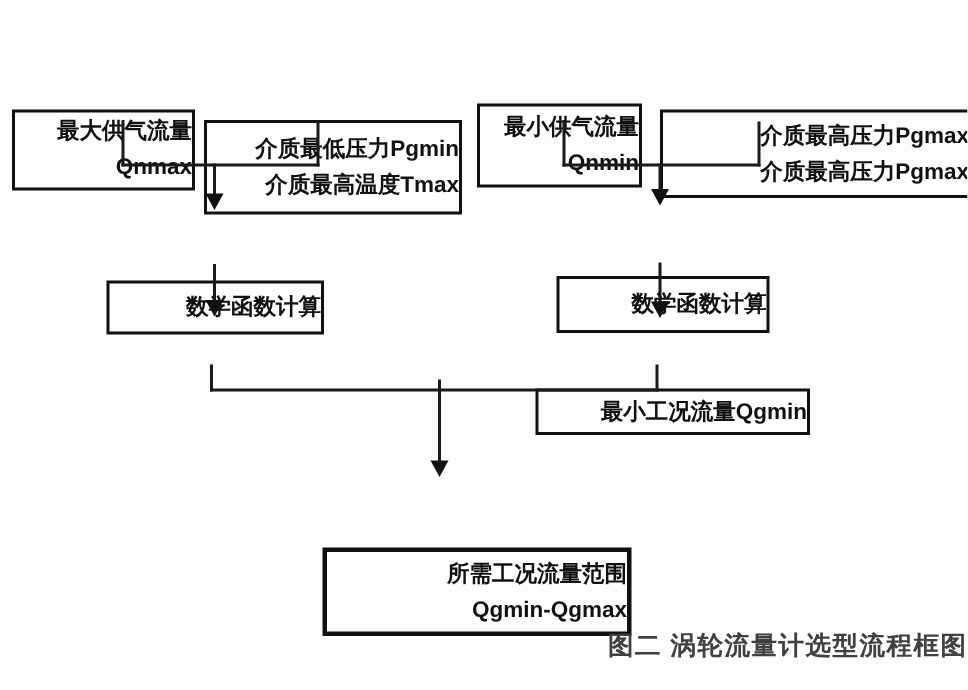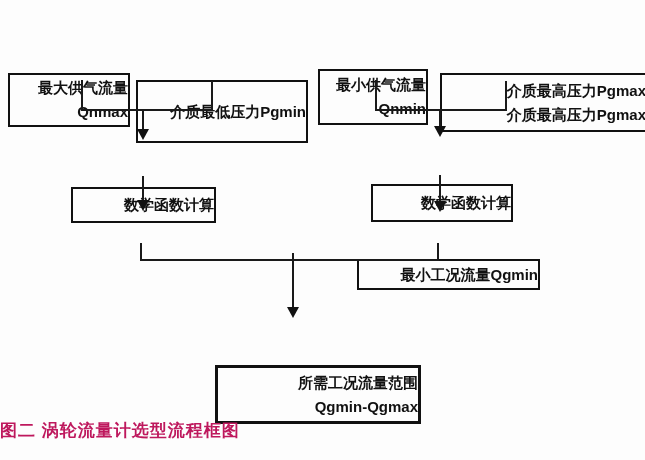--- a/index.html
+++ b/index.html
@@ -58,39 +58,40 @@
     border-left: 6px solid transparent;
     border-right: 6px solid transparent;
     border-top: 11px solid #111111;
   }
 
   .caption {
     position: absolute;
     left: 0;
     top: 419px;
     width: 100%;
-    text-align: left;
+    text-align: right;
     font-weight: bold;
     font-size: 17px;
     letter-spacing: 1px;
-    color: #be185d;
+    color: #404040;
   }
 </style>
 </head>
 <body>
 
 <div class="stage">
 
   <div class="box b-qnmax">
     <div>最大供气流量</div>
     <div>Qnmax</div>
   </div>
 
   <div class="box b-pgmin-tmax">
     <div>介质最低压力Pgmin</div>
+    <div>介质最高温度Tmax</div>
   </div>
 
   <div class="box b-qnmin">
     <div>最小供气流量</div>
     <div>Qnmin</div>
   </div>
 
   <div class="box b-pgmax-tmin">
     <div>介质最高压力Pgmax</div>
     <div>介质最高压力Pgmax</div>

